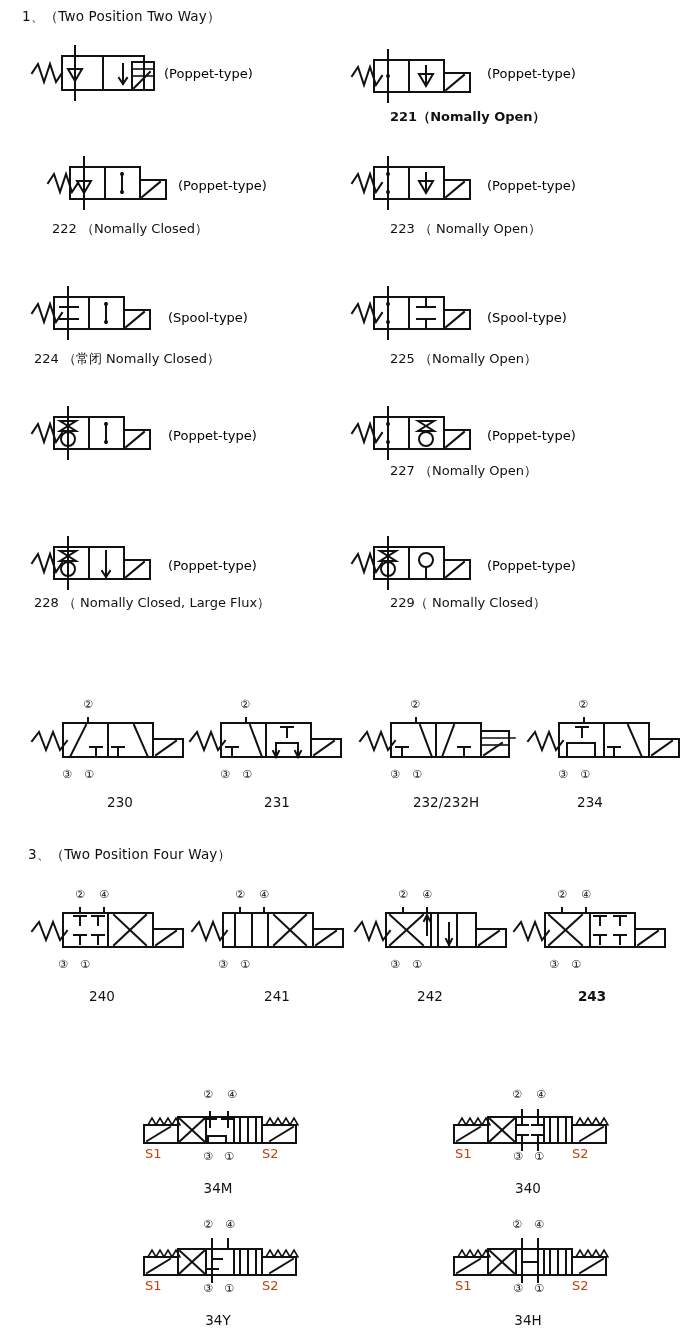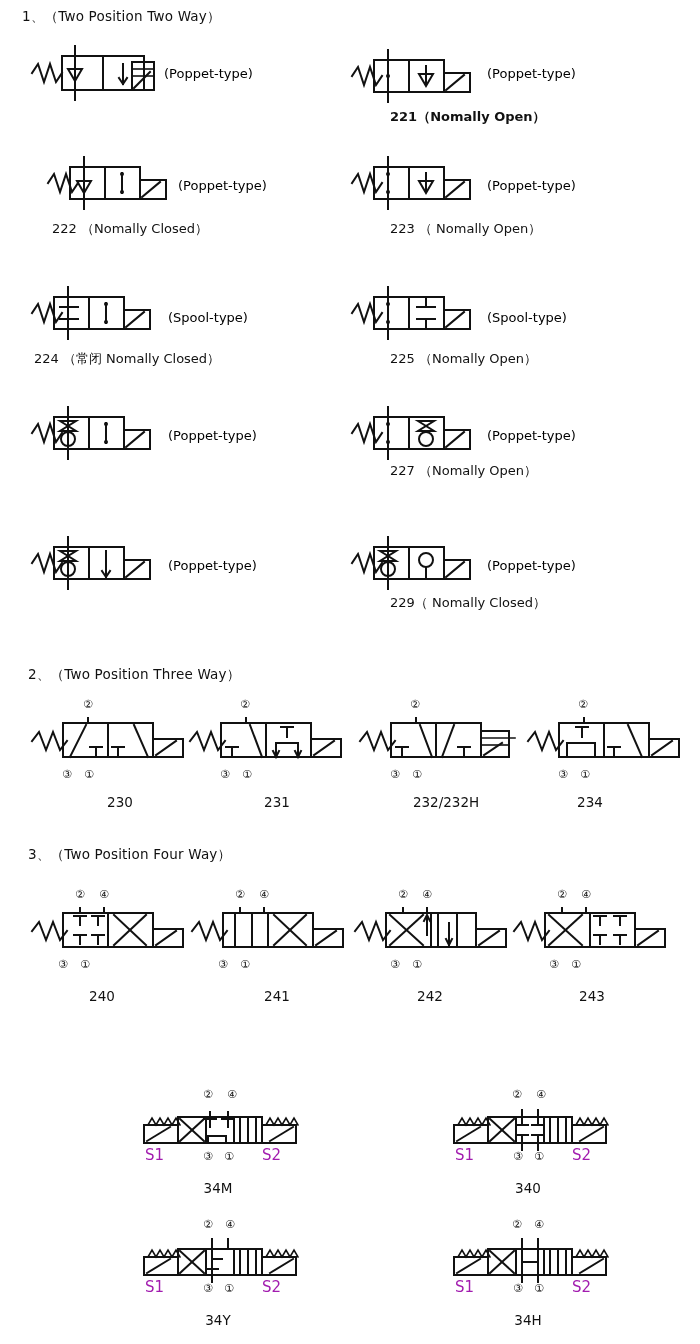--- a/index.html
+++ b/index.html
@@ -23,21 +23,21 @@
     position:absolute;font-size:13px;white-space:nowrap;color:#000000;
   }
   .code{
     position:absolute;font-size:13.5px;white-space:nowrap;color:#111;
     text-align:center;
   }
   .port{
     position:absolute;font-size:11px;white-space:nowrap;color:#111;
   }
   .sname{
-    position:absolute;font-size:15px;white-space:nowrap;color:#a21caf;
+    position:absolute;font-size:13px;white-space:nowrap;color:#c2410c;
   }
   .centered{transform:translateX(-50%);}
 
   
   .sym{position:absolute;}
   svg{display:block;overflow:visible;}
   .ln{stroke:#111;stroke-width:2;fill:none;stroke-linecap:square;}
   .ln-t{stroke:#111;stroke-width:1.6;fill:none;stroke-linecap:square;}
   .fillnone{fill:none;}
   .dot{fill:#111;}
@@ -209,43 +209,43 @@
       <line class="ln" x1="38" y1="2" x2="38" y2="54"></line>
       <path class="ln" d="M30 16 l16 10 l-16 0 l16 -10 z" fill="none"></path>
       <circle class="ln fillnone" cx="38" cy="34" r="7"></circle>
       <line class="ln" x1="76" y1="16" x2="76" y2="42"></line>
       <path class="ln" d="M72 36 l4 6 l4 -6"></path>
       <rect class="ln fillnone" x="94" y="25" width="26" height="19"></rect>
       <line class="ln" x1="96" y1="42" x2="114" y2="27"></line>
     </svg>
   </div>
   <div class="type-lbl" style="left:168px;top:558px;">(Poppet-type)</div>
+  <div class="cap" style="left:34px;top:594px;">
+    <span>228</span> <span>（ Nomally Closed, Large Flux）</span>
+  </div>
 
   <div class="sym" style="left:350px;top:535px;">
     <svg width="122" height="56" viewBox="0 0 122 56">
       <path class="ln" d="M2 28 l6 -9 l6 18 l6 -18 l6 18 l6 -9"></path>
       <rect class="ln fillnone" x="24" y="12" width="70" height="32"></rect>
       <line class="ln" x1="59" y1="12" x2="59" y2="44"></line>
       <line class="ln" x1="38" y1="2" x2="38" y2="54"></line>
       <path class="ln" d="M30 16 l16 10 l-16 0 l16 -10 z" fill="none"></path>
       <circle class="ln fillnone" cx="38" cy="34" r="7"></circle>
       <circle class="ln fillnone" cx="76" cy="25" r="7"></circle>
       <line class="ln" x1="76" y1="32" x2="76" y2="42"></line>
       <rect class="ln fillnone" x="94" y="25" width="26" height="19"></rect>
       <line class="ln" x1="96" y1="42" x2="114" y2="27"></line>
     </svg>
   </div>
   <div class="type-lbl" style="left:487px;top:558px;">(Poppet-type)</div>
   <div class="cap" style="left:390px;top:594px;">
     <span>229</span><span>（ Nomally Closed）</span>
   </div>
 
-  <div class="sec-head" style="left:28px;top:666px;">
-    <span>2、</span><span>（Two Position Three Way）</span>
-  </div>
 
   <div class="port centered" style="left:88px;top:698px;">②</div>
   <div class="sym" style="left:30px;top:715px;">
     <svg width="155" height="50" viewBox="0 0 155 50">
       <path class="ln" d="M2 26 l7 -9 l7 18 l7 -18 l7 18 l7 -9"></path>
       <rect class="ln fillnone" x="33" y="8" width="90" height="34"></rect>
       <line class="ln" x1="78" y1="8" x2="78" y2="42"></line>
       <line class="ln" x1="58" y1="3" x2="58" y2="8"></line>
       <line class="ln" x1="40" y1="42" x2="56" y2="10"></line>
       <line class="ln" x1="66" y1="32" x2="66" y2="42"></line>
@@ -424,21 +424,21 @@
       <line class="ln" x1="88" y1="30" x2="88" y2="39"></line>
       <line class="ln" x1="82" y1="30" x2="94" y2="30"></line>
       <line class="ln" x1="108" y1="30" x2="108" y2="39"></line>
       <line class="ln" x1="102" y1="30" x2="114" y2="30"></line>
       <rect class="ln fillnone" x="123" y="24" width="30" height="18"></rect>
       <line class="ln" x1="126" y1="40" x2="146" y2="26"></line>
     </svg>
   </div>
   <div class="port" style="left:549px;top:958px;">③</div>
   <div class="port" style="left:571px;top:958px;">①</div>
-  <div class="code centered" style="left:592px;top:988px;">243</div>
+  <div class="code centered" style="left:592px;top:988px;font-weight:bold;">243</div>
 
 
   <div class="port centered" style="left:208px;top:1088px;">②</div>
   <div class="port centered" style="left:232px;top:1088px;">④</div>
   <div class="sym" style="left:140px;top:1105px;">
     <svg width="160" height="45" viewBox="0 0 160 45">
       <rect class="ln fillnone" x="4" y="20" width="34" height="18"></rect>
       <path class="ln-t" d="M8 20 l4 -7 l4 7 l4 -7 l4 7 l4 -7 l4 7 l4 -7 l4 7"></path>
       <line class="ln" x1="7" y1="36" x2="30" y2="22"></line>
       <rect class="ln fillnone" x="38" y="12" width="84" height="26"></rect>

